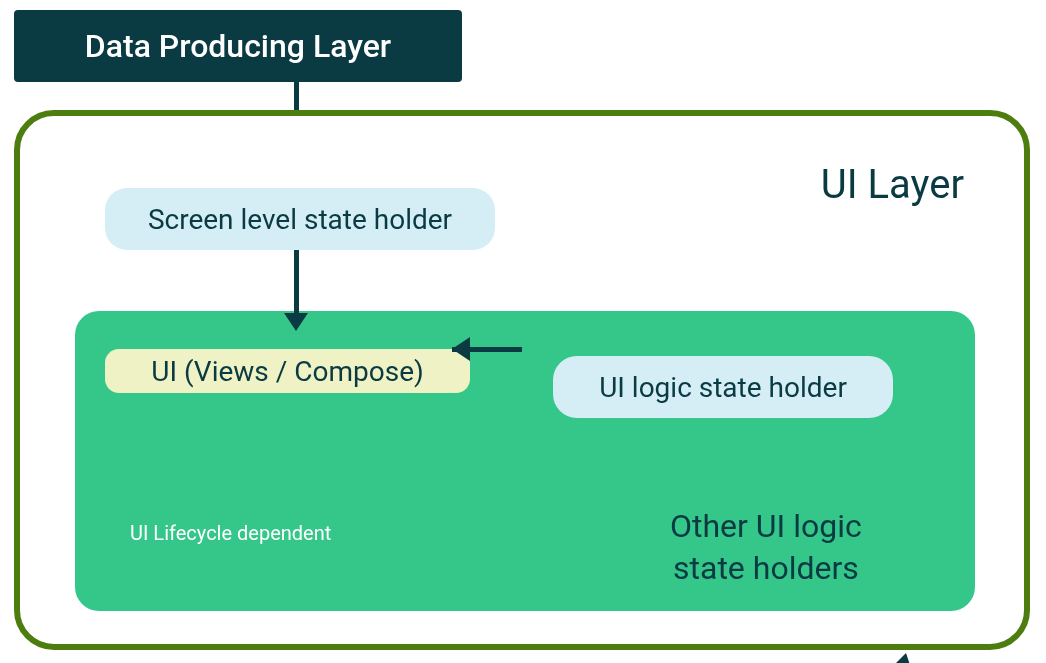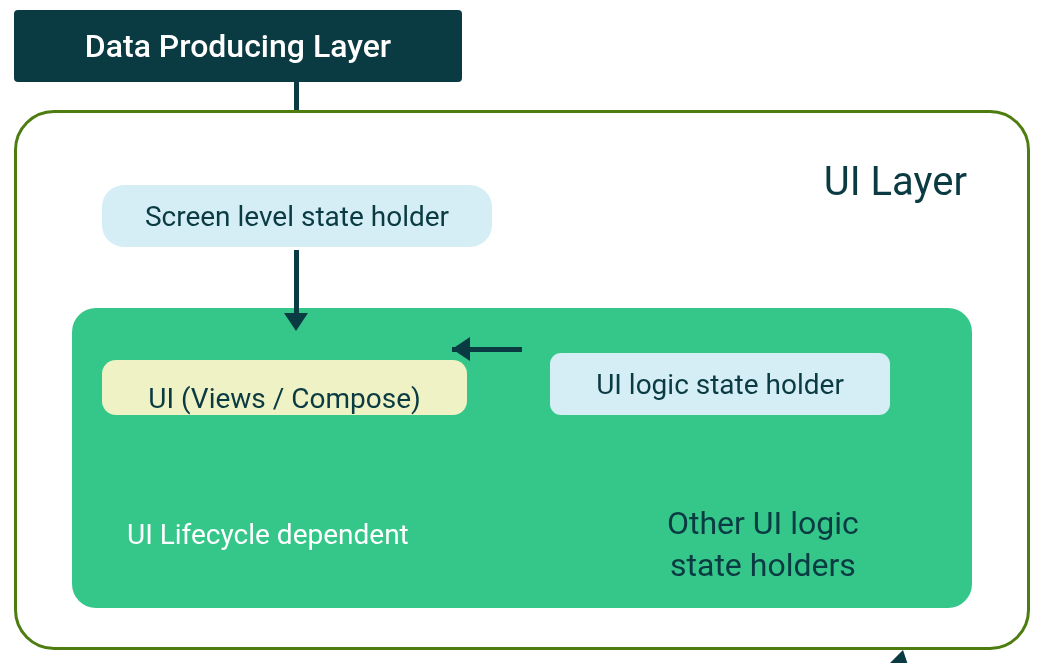--- a/index.html
+++ b/index.html
@@ -26,21 +26,21 @@
       color: #ffffff;
       font-size: 32px;
       font-weight: 500;
     }
     .ui-layer-box {
       position: absolute;
       left: 14px;
       top: 110px;
       width: 1016px;
       height: 540px;
-      border: 3px solid #4d7c0f;
+      border: 6px solid #4d7c0f;
       border-radius: 40px;
       background: #ffffff;
     }
     .ui-layer-title {
       position: absolute;
       right: 60px;
       top: 45px;
       color: #0a3a42;
       font-size: 40px;
       font-weight: 400;
@@ -67,57 +67,57 @@
       left: 55px;
       top: 195px;
       width: 900px;
       height: 300px;
       background: #34c789;
       border-radius: 24px;
     }
     .ui-views-box {
       position: absolute;
       left: 30px;
-      top: 52px;
+      top: 38px;
       width: 365px;
-      height: 55px;
+      height: 44px;
       background: #eff2c4;
       border-radius: 14px;
       display: flex;
-      align-items: flex-end;
+      align-items: center;
       justify-content: center;
     }
     .ui-views-text {
       color: #0a3a42;
       font-size: 28px;
       font-weight: 400;
     }
     .ui-logic-box {
       position: absolute;
       left: 478px;
       top: 45px;
       width: 340px;
       height: 62px;
       background: #d5eef5;
-      border-radius: 11px;
+      border-radius: 24px;
       display: flex;
       align-items: center;
       justify-content: center;
     }
     .ui-logic-text {
       color: #0a3a42;
       font-size: 28px;
       font-weight: 400;
     }
     .lifecycle-title {
       position: absolute;
       left: 55px;
       top: 210px;
       color: #ffffff;
-      font-size: 28px;
+      font-size: 20px;
       font-weight: 400;
     }
     .other-holders-text {
       position: absolute;
       left: 595px;
       top: 195px;
       color: #0a3a42;
       font-size: 32px;
       font-weight: 400;
       text-align: center;

